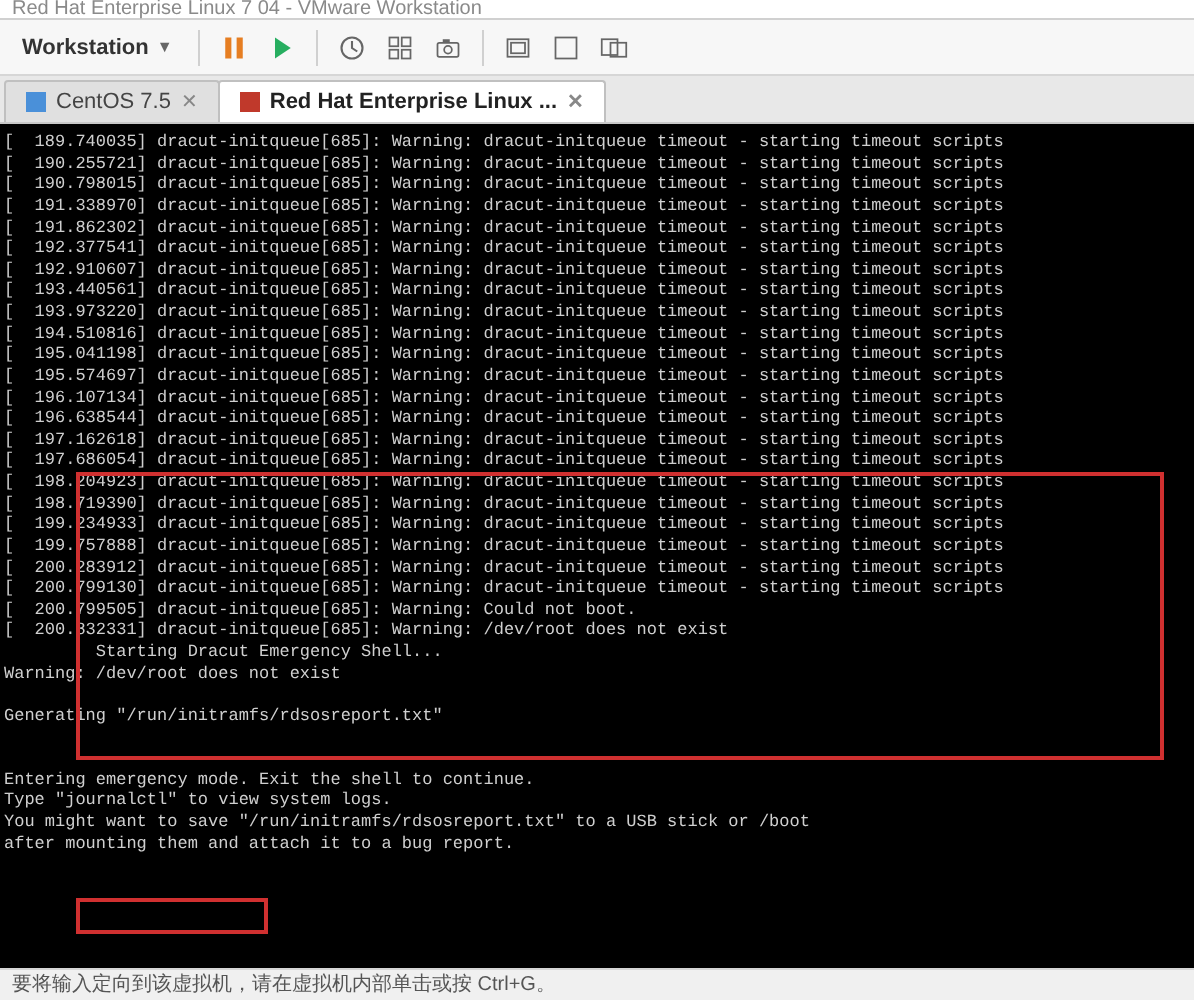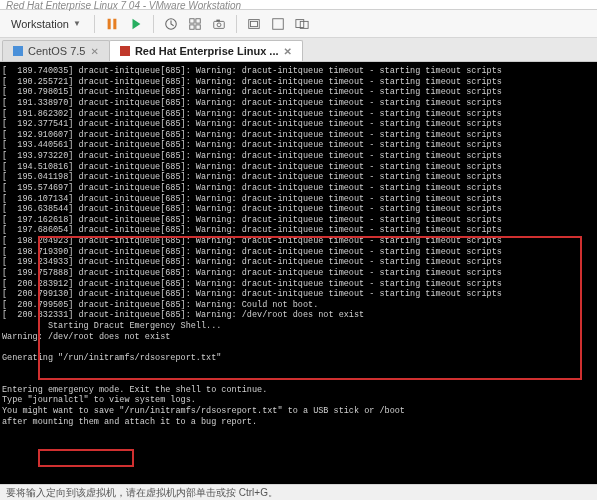--- a/index.html
+++ b/index.html
@@ -10,43 +10,44 @@
     font-size: 11px;
     background: #f5f5f5;
     overflow: hidden;
     position: relative;
   }
   .titlebar {
     height: 10px;
     background: #fff;
     border-bottom: 1px solid #d0d0d0;
     display: flex;
+    align-items: center;
     padding: 0 6px;
     color: #8a8a8a;
     font-size: 10px;
-    font-style: italic;
   }
   .toolbar {
     height: 28px;
     background: #f7f7f7;
     border-bottom: 1px solid #d6d6d6;
     display: flex;
     align-items: center;
     padding: 0 4px;
     gap: 2px;
   }
   .tb-dropdown {
     display: flex;
     align-items: center;
     gap: 4px;
     padding: 3px 6px;
     border: 1px solid transparent;
     color: #333;
     cursor: pointer;
     font-size: 11px;
+    font-weight: bold;
   }
   .tb-sep { width: 1px; height: 18px; background: #d0d0d0; margin: 0 4px; }
   .tb-btn {
     width: 22px; height: 22px;
     display: flex; align-items: center; justify-content: center;
     color: #555; cursor: pointer; border-radius: 2px;
   }
   .tb-btn svg { width: 14px; height: 14px; }
   .pause-icon { color: #e67e22; }
   .play-icon { color: #27ae60; }
@@ -112,21 +113,21 @@
     display: inline-block;
     width: 5px; height: 9px;
     background: #cfcfcf;
     vertical-align: text-bottom;
   }
   .statusbar {
     height: 16px;
     background: #f0f0f0;
     border-top: 1px solid #d6d6d6;
     display: flex;
-    align-items: center;
+    align-items: flex-start;
     padding: 0 6px;
     font-size: 10px;
     color: #555;
   }
   .chevron { font-size: 8px; color: #666; }
 </style>
 </head>
 <body>
 
 <div class="titlebar">

